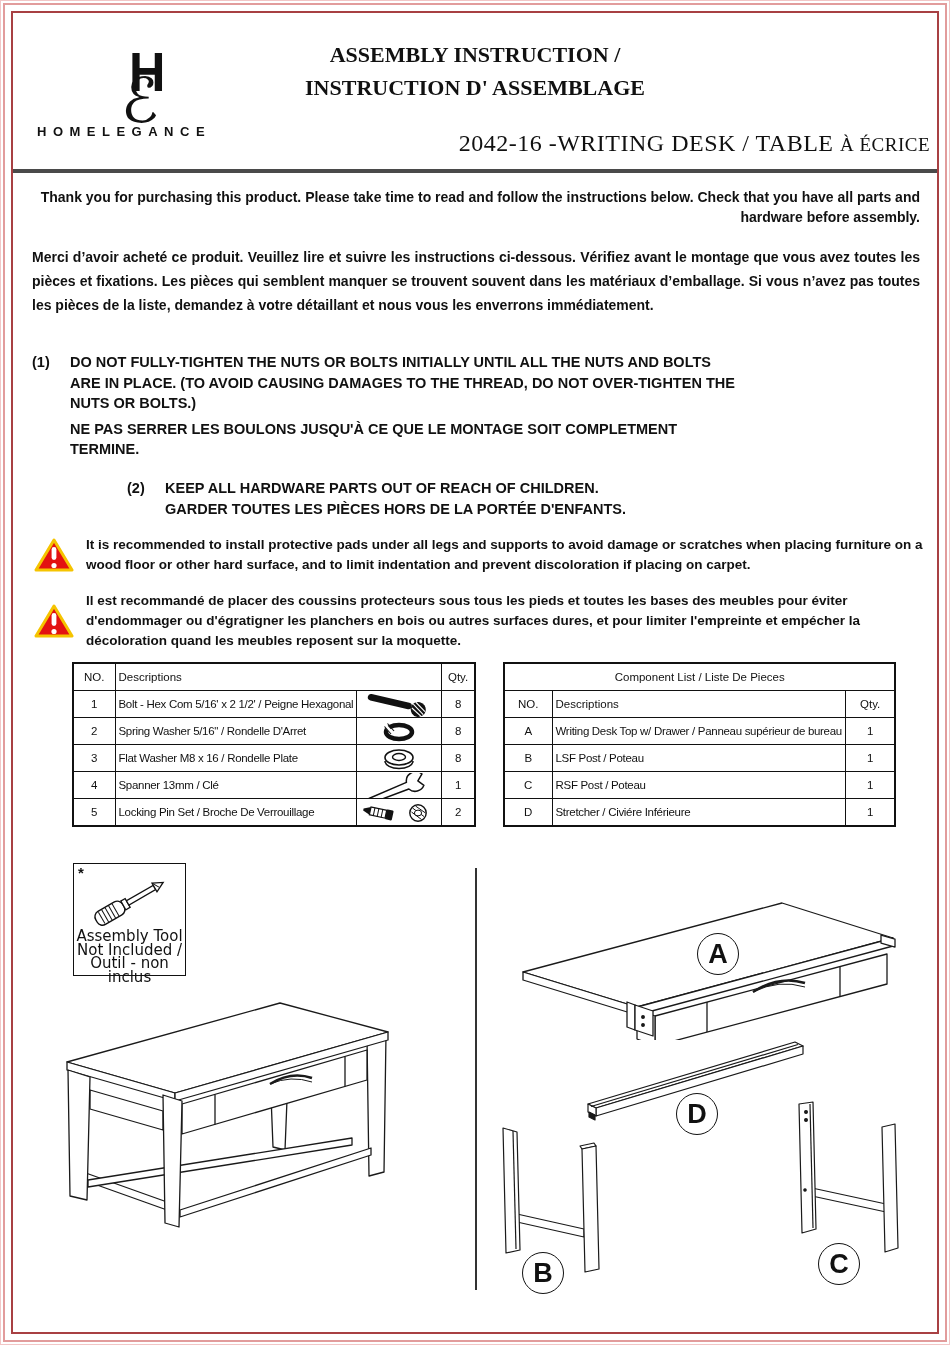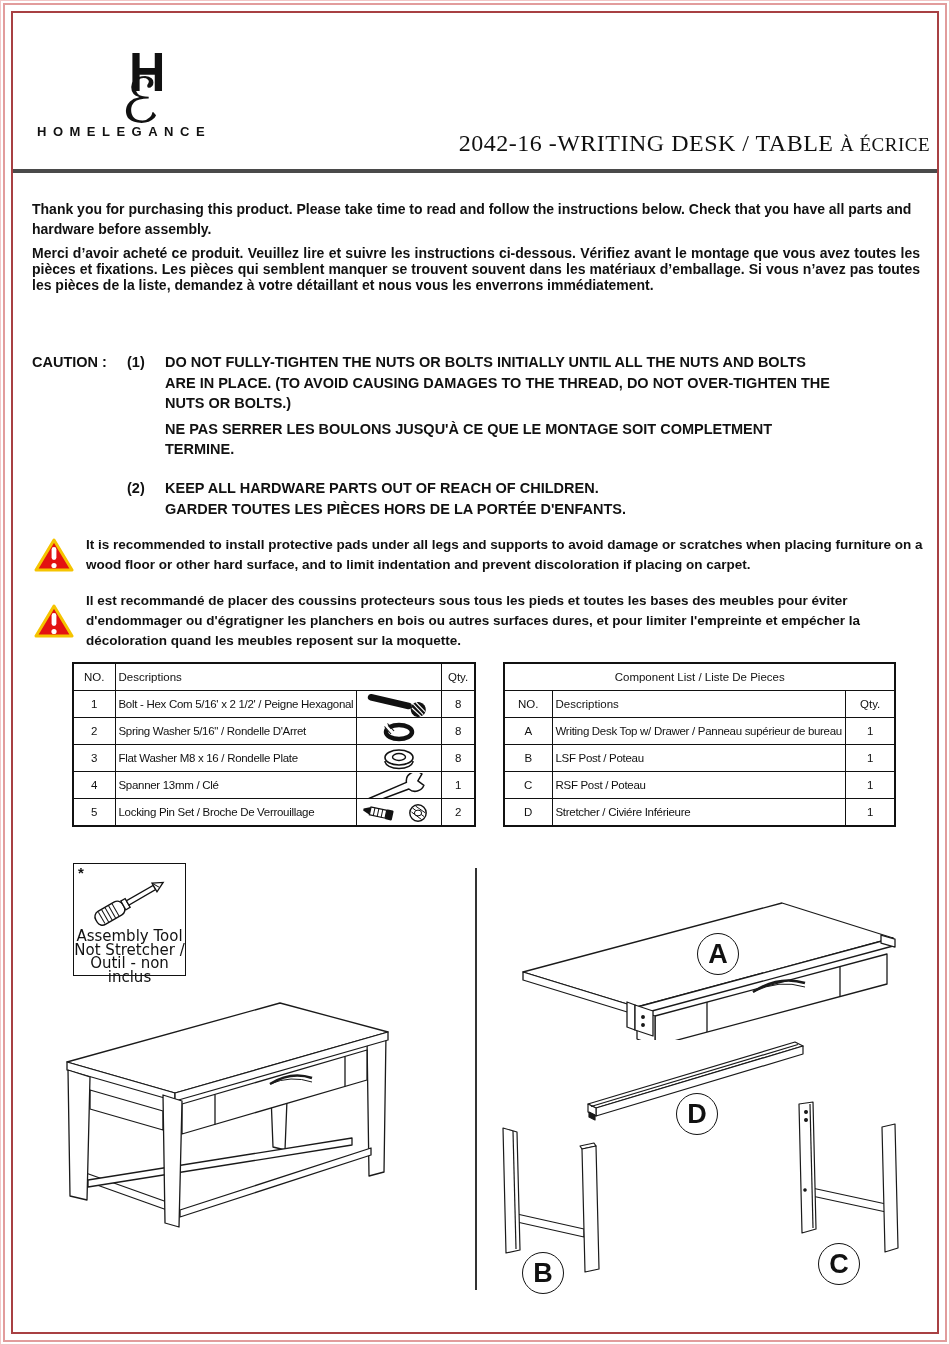--- a/index.html
+++ b/index.html
@@ -18,22 +18,22 @@
           font-style:italic;font-size:62px;line-height:1;}
   .logo-word{position:absolute;left:2px;top:102px;font-size:13px;font-weight:bold;letter-spacing:6.5px;}
   .doc-title{left:275px;top:38px;width:400px;text-align:center;
              font-family:"Liberation Serif",serif;font-weight:bold;font-size:22px;line-height:33px;}
   .doc-subtitle{right:20px;top:130px;width:620px;text-align:right;
                 font-family:"Liberation Serif",serif;font-size:24px;letter-spacing:.5px;}
   .doc-subtitle .small{font-size:19px;}
   .header-rule{left:13px;top:169px;width:924px;height:4px;background:#4a4a4a;}
   
   .para{left:32px;width:888px;font-size:14px;font-weight:bold;line-height:19.5px;}
-  .para-en{top:200px;}
-  .para-fr{top:245px;text-align:justify;line-height:16px;}
+  .para-en{top:188px;text-align:right;}
+  .para-fr{top:245px;text-align:justify;line-height:24px;}
   
   .caution{left:32px;top:352px;width:888px;display:flex;font-size:14.5px;font-weight:bold;line-height:20.5px;}
   .caution2{left:32px;top:478px;width:888px;display:flex;font-size:14.5px;font-weight:bold;line-height:20.5px;}
   .c-label{width:95px;flex:0 0 auto;}
   .c-num{width:38px;flex:0 0 auto;}
   .c-spacer{width:95px;flex:0 0 auto;}
   .c-text{width:670px;}
   .c-fr{margin-top:5px;}
   
   .warnrow{left:34px;width:900px;display:flex;align-items:center;margin-top:8px;}
@@ -75,30 +75,33 @@
   <div class="abs frame-outer1"></div>
   <div class="abs frame-outer2"></div>
   <div class="abs frame-inner"></div>
 
   <div class="abs logo">
     <span class="logo-h">H</span>
     <span class="logo-e">ℰ</span>
     <span class="logo-word">HOMELEGANCE</span>
   </div>
 
+  <div class="abs doc-title">
+    <div>ASSEMBLY INSTRUCTION /</div>
+    <div>INSTRUCTION D' ASSEMBLAGE</div>
+  </div>
 
   <div class="abs doc-subtitle"><span>2042-16 -WRITING DESK / TABLE </span><span class="small">À ÉCRICE</span></div>
 
   <div class="abs header-rule"></div>
 
   <div class="abs para para-en">Thank you for purchasing this product. Please take time to read and follow the instructions below. Check that you have all parts and hardware before assembly.</div>
   <div class="abs para para-fr">Merci d’avoir acheté ce produit. Veuillez lire et suivre les instructions ci-dessous. Vérifiez avant le montage que vous avez toutes les pièces et fixations. Les pièces qui semblent manquer se trouvent souvent dans les matériaux d’emballage. Si vous n’avez pas toutes les pièces de la liste, demandez à votre détaillant et nous vous les enverrons immédiatement.</div>
 
   <div class="abs caution">
-    <div class="c-label">CAUTION :</div>
     <div class="c-num">(1)</div>
     <div class="c-text">
       <div>DO NOT FULLY-TIGHTEN THE NUTS OR BOLTS INITIALLY UNTIL ALL THE NUTS AND BOLTS ARE IN PLACE. (TO AVOID CAUSING DAMAGES TO THE THREAD, DO NOT OVER-TIGHTEN THE NUTS OR BOLTS.)</div>
       <div class="c-fr">NE PAS SERRER LES BOULONS JUSQU'À CE QUE LE MONTAGE SOIT COMPLETMENT TERMINE.</div>
     </div>
   </div>
   <div class="abs caution2">
     <div class="c-spacer"></div>
     <div class="c-num">(2)</div>
     <div class="c-text">
@@ -270,21 +273,21 @@
           <line x1="25" y1="24.5" x2="25" y2="38.5" stroke="#111" stroke-width="1"></line>
           <rect x="34" y="26.5" width="5" height="10" fill="#fff" stroke="#111" stroke-width="1.3"></rect>
           <rect x="39" y="29" width="31" height="5" fill="#fff" stroke="#111" stroke-width="1.3"></rect>
           <polygon points="70,26.5 80,31.5 70,36.5" fill="#fff" stroke="#111" stroke-width="1.3"></polygon>
           <line x1="70" y1="26.5" x2="74" y2="33.5" stroke="#111" stroke-width="1"></line>
         </g>
       </svg>
     </span>
     <div class="tool-text">
       <div>Assembly Tool</div>
-      <div>Not Stretcher /</div>
+      <div>Not Included /</div>
       <div>Outil - non inclus</div>
     </div>
   </div>
 
   <div class="abs divider"></div>
 
   <div class="abs" style="left:55px;top:1000px;">
     <svg class="lineart" width="395" height="292" viewBox="0 0 395 292" fill="#fff" stroke="#1a1a1a" stroke-width="1.3" stroke-linejoin="round">
       <polygon points="312,38 331,34 329,172 314,176"></polygon>
       <polygon points="216,96 232,100 230,150 218,147"></polygon>

